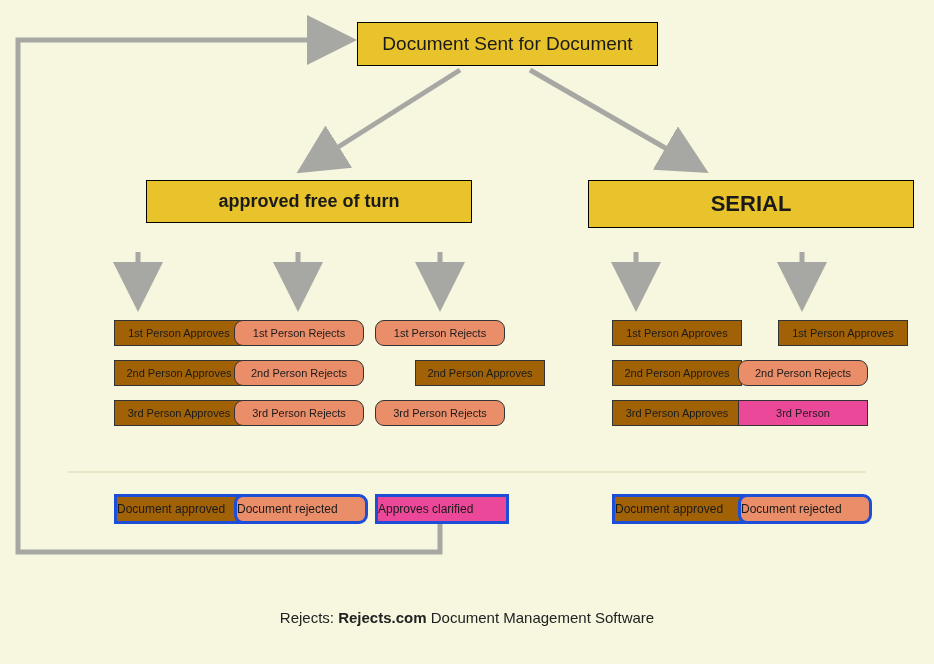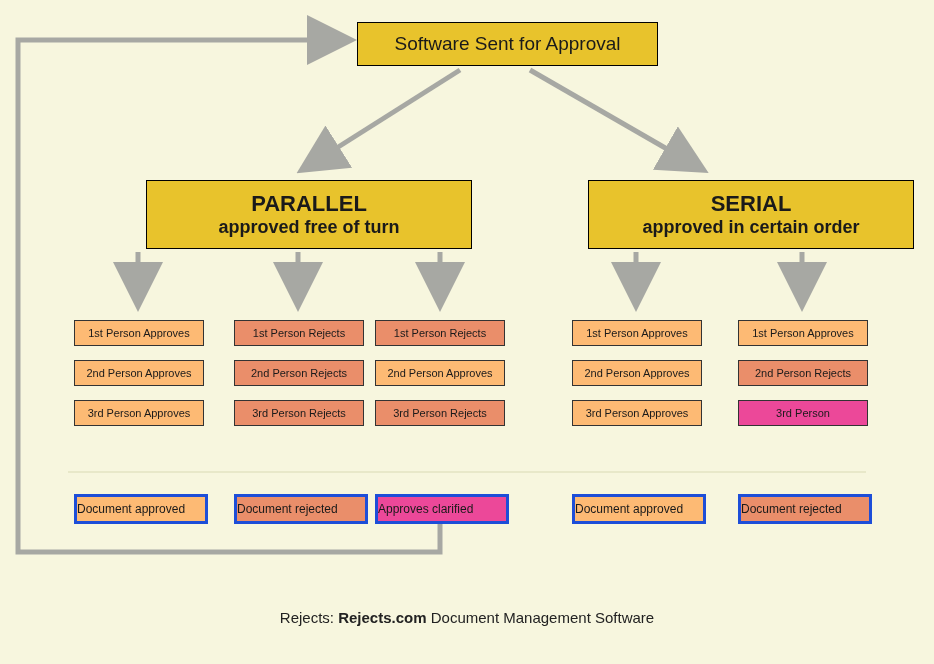--- a/index.html
+++ b/index.html
@@ -45,22 +45,22 @@
   }
   .pill {
     position: absolute;
     width: 128px;
     height: 24px;
     line-height: 24px;
     font-size: 11px;
     text-align: center;
     border: 1px solid #333;
   }
-  .approve { background: #fdba74; }
-  .reject  { background: #ea8e6a; }
+  .approve { background: #a16207; margin-left: 40px; }
+  .reject  { background: #ea8e6a; border-radius: 9px; }
   .gray    { background: #ec4899; }
   .divider {
     position: absolute;
     left: 68px;
     top: 471px;
     width: 798px;
     height: 1px;
     border-top: 2px solid #e8e8c9;
   }
   .outcome {
@@ -104,31 +104,29 @@
 
   <line x1="138" y1="252" x2="138" y2="302" stroke="#A7A8A3" stroke-width="5" marker-end="url(#ah)"></line>
   <line x1="298" y1="252" x2="298" y2="302" stroke="#A7A8A3" stroke-width="5" marker-end="url(#ah)"></line>
   <line x1="440" y1="252" x2="440" y2="302" stroke="#A7A8A3" stroke-width="5" marker-end="url(#ah)"></line>
 
   <line x1="636" y1="252" x2="636" y2="302" stroke="#A7A8A3" stroke-width="5" marker-end="url(#ah)"></line>
   <line x1="802" y1="252" x2="802" y2="302" stroke="#A7A8A3" stroke-width="5" marker-end="url(#ah)"></line>
 </svg>
 
 <div class="box-header top">
-  <span>Software Sent for Approval</span>
+  <span>Document Sent for Document</span>
 </div>
 
 <div class="box-header parallel">
-  <div class="title">PARALLEL</div>
   <div class="subtitle">approved free of turn</div>
 </div>
 
 <div class="box-header serial">
   <div class="title">SERIAL</div>
-  <div class="subtitle">approved in certain order</div>
 </div>
 
 <div class="pill approve" style="left:74px; top:320px">1st Person Approves</div>
 <div class="pill approve" style="left:74px; top:360px">2nd Person Approves</div>
 <div class="pill approve" style="left:74px; top:400px">3rd Person Approves</div>
 
 <div class="pill reject" style="left:234px; top:320px">1st Person Rejects</div>
 <div class="pill reject" style="left:234px; top:360px">2nd Person Rejects</div>
 <div class="pill reject" style="left:234px; top:400px">3rd Person Rejects</div>
 

